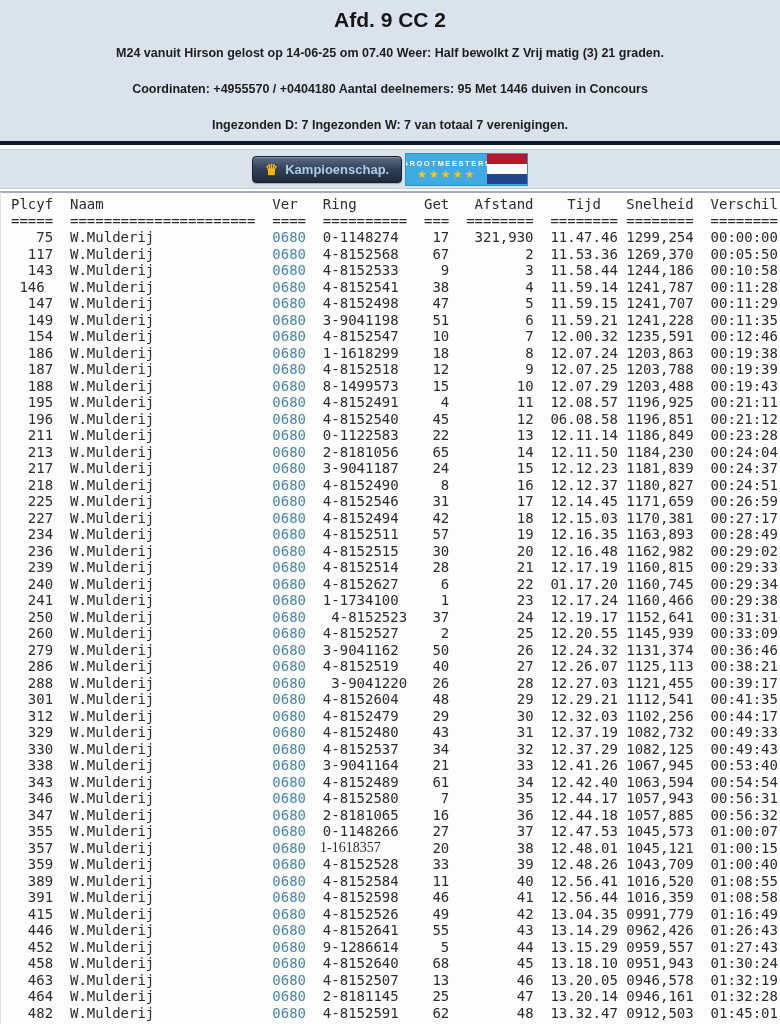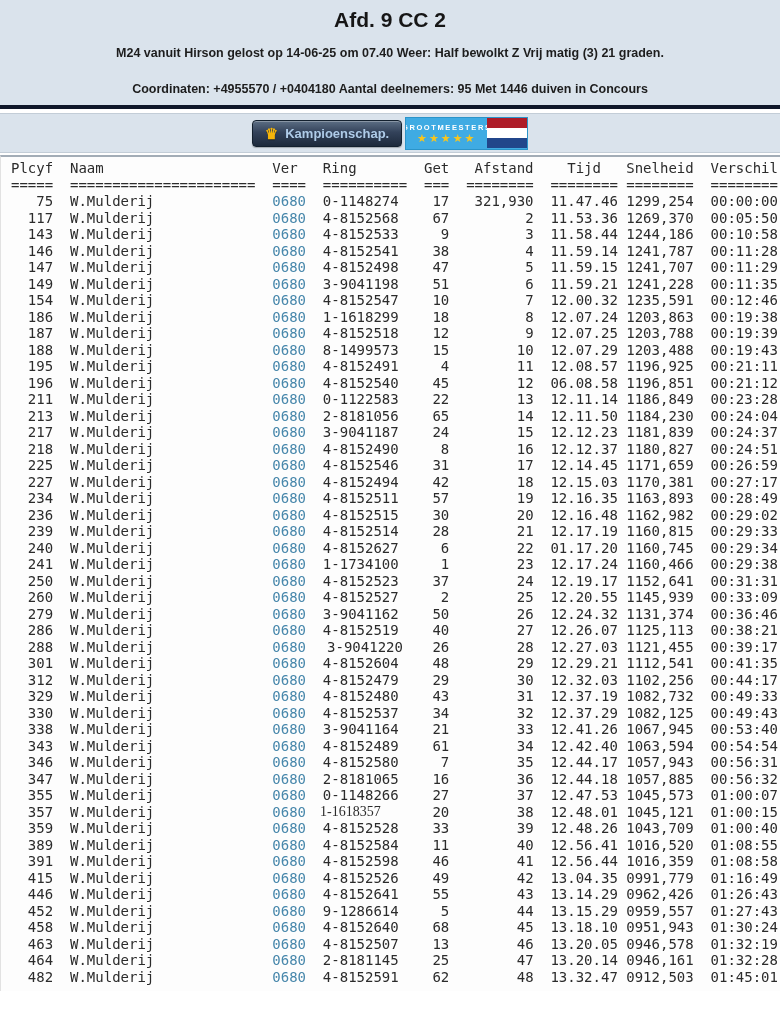--- a/index.html
+++ b/index.html
@@ -45,20 +45,21 @@
 </style>
 </head>
 <body>
 
 <div class="page">
 
   <div class="header">
     <h1>Afd. 9 CC 2</h1>
     <p class="l1">M24 vanuit Hirson gelost op 14-06-25 om 07.40 Weer: Half bewolkt Z Vrij matig (3) 21 graden.</p>
     <p class="l2">Coordinaten: +4955570 / +0404180 Aantal deelnemers: 95 Met 1446 duiven in Concours</p>
+    <p class="l3">Ingezonden D: 7 Ingezonden W: 7 van totaal 7 verenigingen.</p>
   </div>
 
   <div class="toolbar">
 
 
     <button class="btn">
       <span class="crown-icon">♛</span>
       <span>Kampioenschap.</span>
     </button>
 
@@ -130,21 +131,21 @@
             <td style="padding-left: 2ch; text-align: left;">W.Mulderij</td>
             <td style="padding-left: 2ch; text-align: left;"><a class="ver-link">0680</a></td>
             <td style="padding-left: 2ch; text-align: left;">4-8152533</td>
             <td style="padding-left: 2ch; text-align: right;">9</td>
             <td style="padding-left: 2ch; text-align: right;">3</td>
             <td style="padding-left: 2ch; text-align: right;">11.58.44</td>
             <td style="padding-left: 1ch; text-align: right;">1244,186</td>
             <td style="padding-left: 2ch; text-align: right;">00:10:58</td>
           </tr>
           <tr>
-            <td style="padding-left: 0ch; text-align: right;">146</td>
+            <td style="padding-left: 0ch; text-align: center;">146</td>
             <td style="padding-left: 2ch; text-align: left;">W.Mulderij</td>
             <td style="padding-left: 2ch; text-align: left;"><a class="ver-link">0680</a></td>
             <td style="padding-left: 2ch; text-align: left;">4-8152541</td>
             <td style="padding-left: 2ch; text-align: right;">38</td>
             <td style="padding-left: 2ch; text-align: right;">4</td>
             <td style="padding-left: 2ch; text-align: right;">11.59.14</td>
             <td style="padding-left: 1ch; text-align: right;">1241,787</td>
             <td style="padding-left: 2ch; text-align: right;">00:11:28</td>
           </tr>
           <tr>
@@ -353,21 +354,21 @@
             <td style="padding-left: 2ch; text-align: right;">1</td>
             <td style="padding-left: 2ch; text-align: right;">23</td>
             <td style="padding-left: 2ch; text-align: right;">12.17.24</td>
             <td style="padding-left: 1ch; text-align: right;">1160,466</td>
             <td style="padding-left: 2ch; text-align: right;">00:29:38</td>
           </tr>
           <tr>
             <td style="padding-left: 0ch; text-align: right;">250</td>
             <td style="padding-left: 2ch; text-align: left;">W.Mulderij</td>
             <td style="padding-left: 2ch; text-align: left;"><a class="ver-link">0680</a></td>
-            <td style="padding-left: 2ch; text-align: left;">4-8152523</td>
+            <td style="padding-left: 2ch; text-align: right;">4-8152523</td>
             <td style="padding-left: 2ch; text-align: right;">37</td>
             <td style="padding-left: 2ch; text-align: right;">24</td>
             <td style="padding-left: 2ch; text-align: right;">12.19.17</td>
             <td style="padding-left: 1ch; text-align: right;">1152,641</td>
             <td style="padding-left: 2ch; text-align: right;">00:31:31</td>
           </tr>
           <tr>
             <td style="padding-left: 0ch; text-align: right;">260</td>
             <td style="padding-left: 2ch; text-align: left;">W.Mulderij</td>
             <td style="padding-left: 2ch; text-align: left;"><a class="ver-link">0680</a></td>
@@ -397,21 +398,21 @@
             <td style="padding-left: 2ch; text-align: right;">40</td>
             <td style="padding-left: 2ch; text-align: right;">27</td>
             <td style="padding-left: 2ch; text-align: right;">12.26.07</td>
             <td style="padding-left: 1ch; text-align: right;">1125,113</td>
             <td style="padding-left: 2ch; text-align: right;">00:38:21</td>
           </tr>
           <tr>
             <td style="padding-left: 0ch; text-align: right;">288</td>
             <td style="padding-left: 2ch; text-align: left;">W.Mulderij</td>
             <td style="padding-left: 2ch; text-align: left;"><a class="ver-link">0680</a></td>
-            <td style="padding-left: 2ch; text-align: center;">3-9041220</td>
+            <td style="padding-left: 2ch; text-align: right;">3-9041220</td>
             <td style="padding-left: 2ch; text-align: right;">26</td>
             <td style="padding-left: 2ch; text-align: right;">28</td>
             <td style="padding-left: 2ch; text-align: right;">12.27.03</td>
             <td style="padding-left: 1ch; text-align: right;">1121,455</td>
             <td style="padding-left: 2ch; text-align: right;">00:39:17</td>
           </tr>
           <tr>
             <td style="padding-left: 0ch; text-align: right;">301</td>
             <td style="padding-left: 2ch; text-align: left;">W.Mulderij</td>
             <td style="padding-left: 2ch; text-align: left;"><a class="ver-link">0680</a></td>

